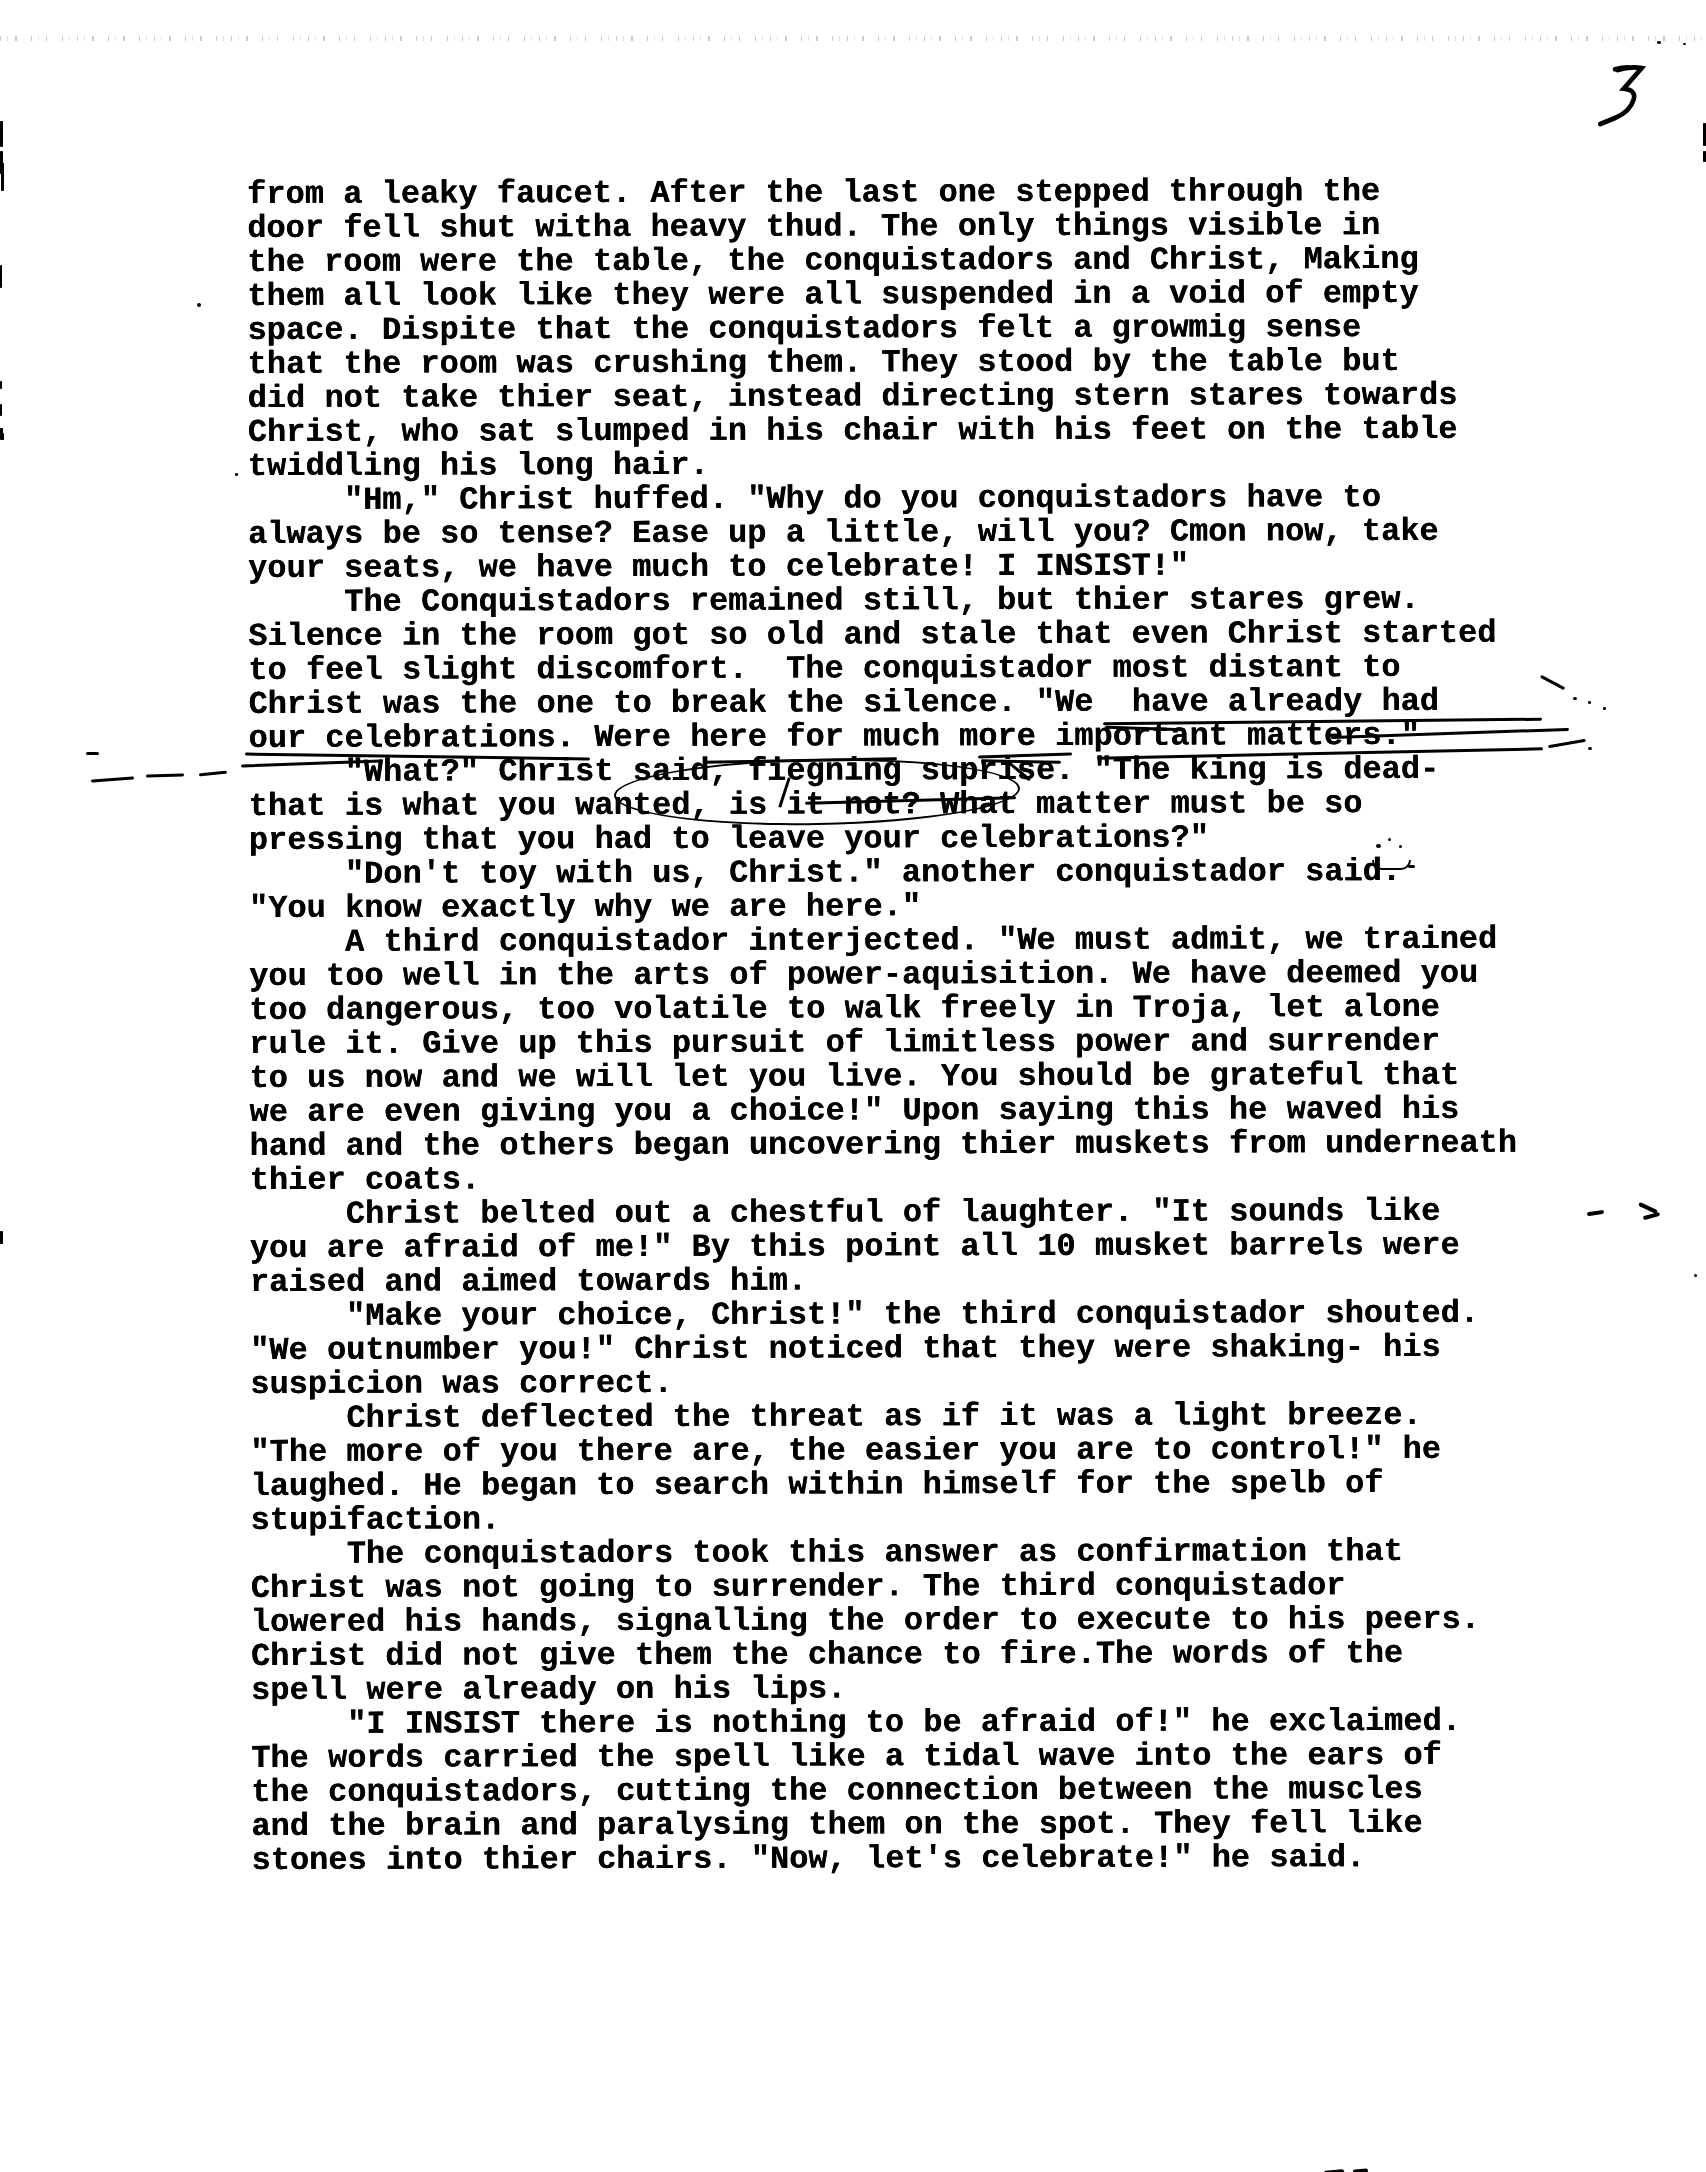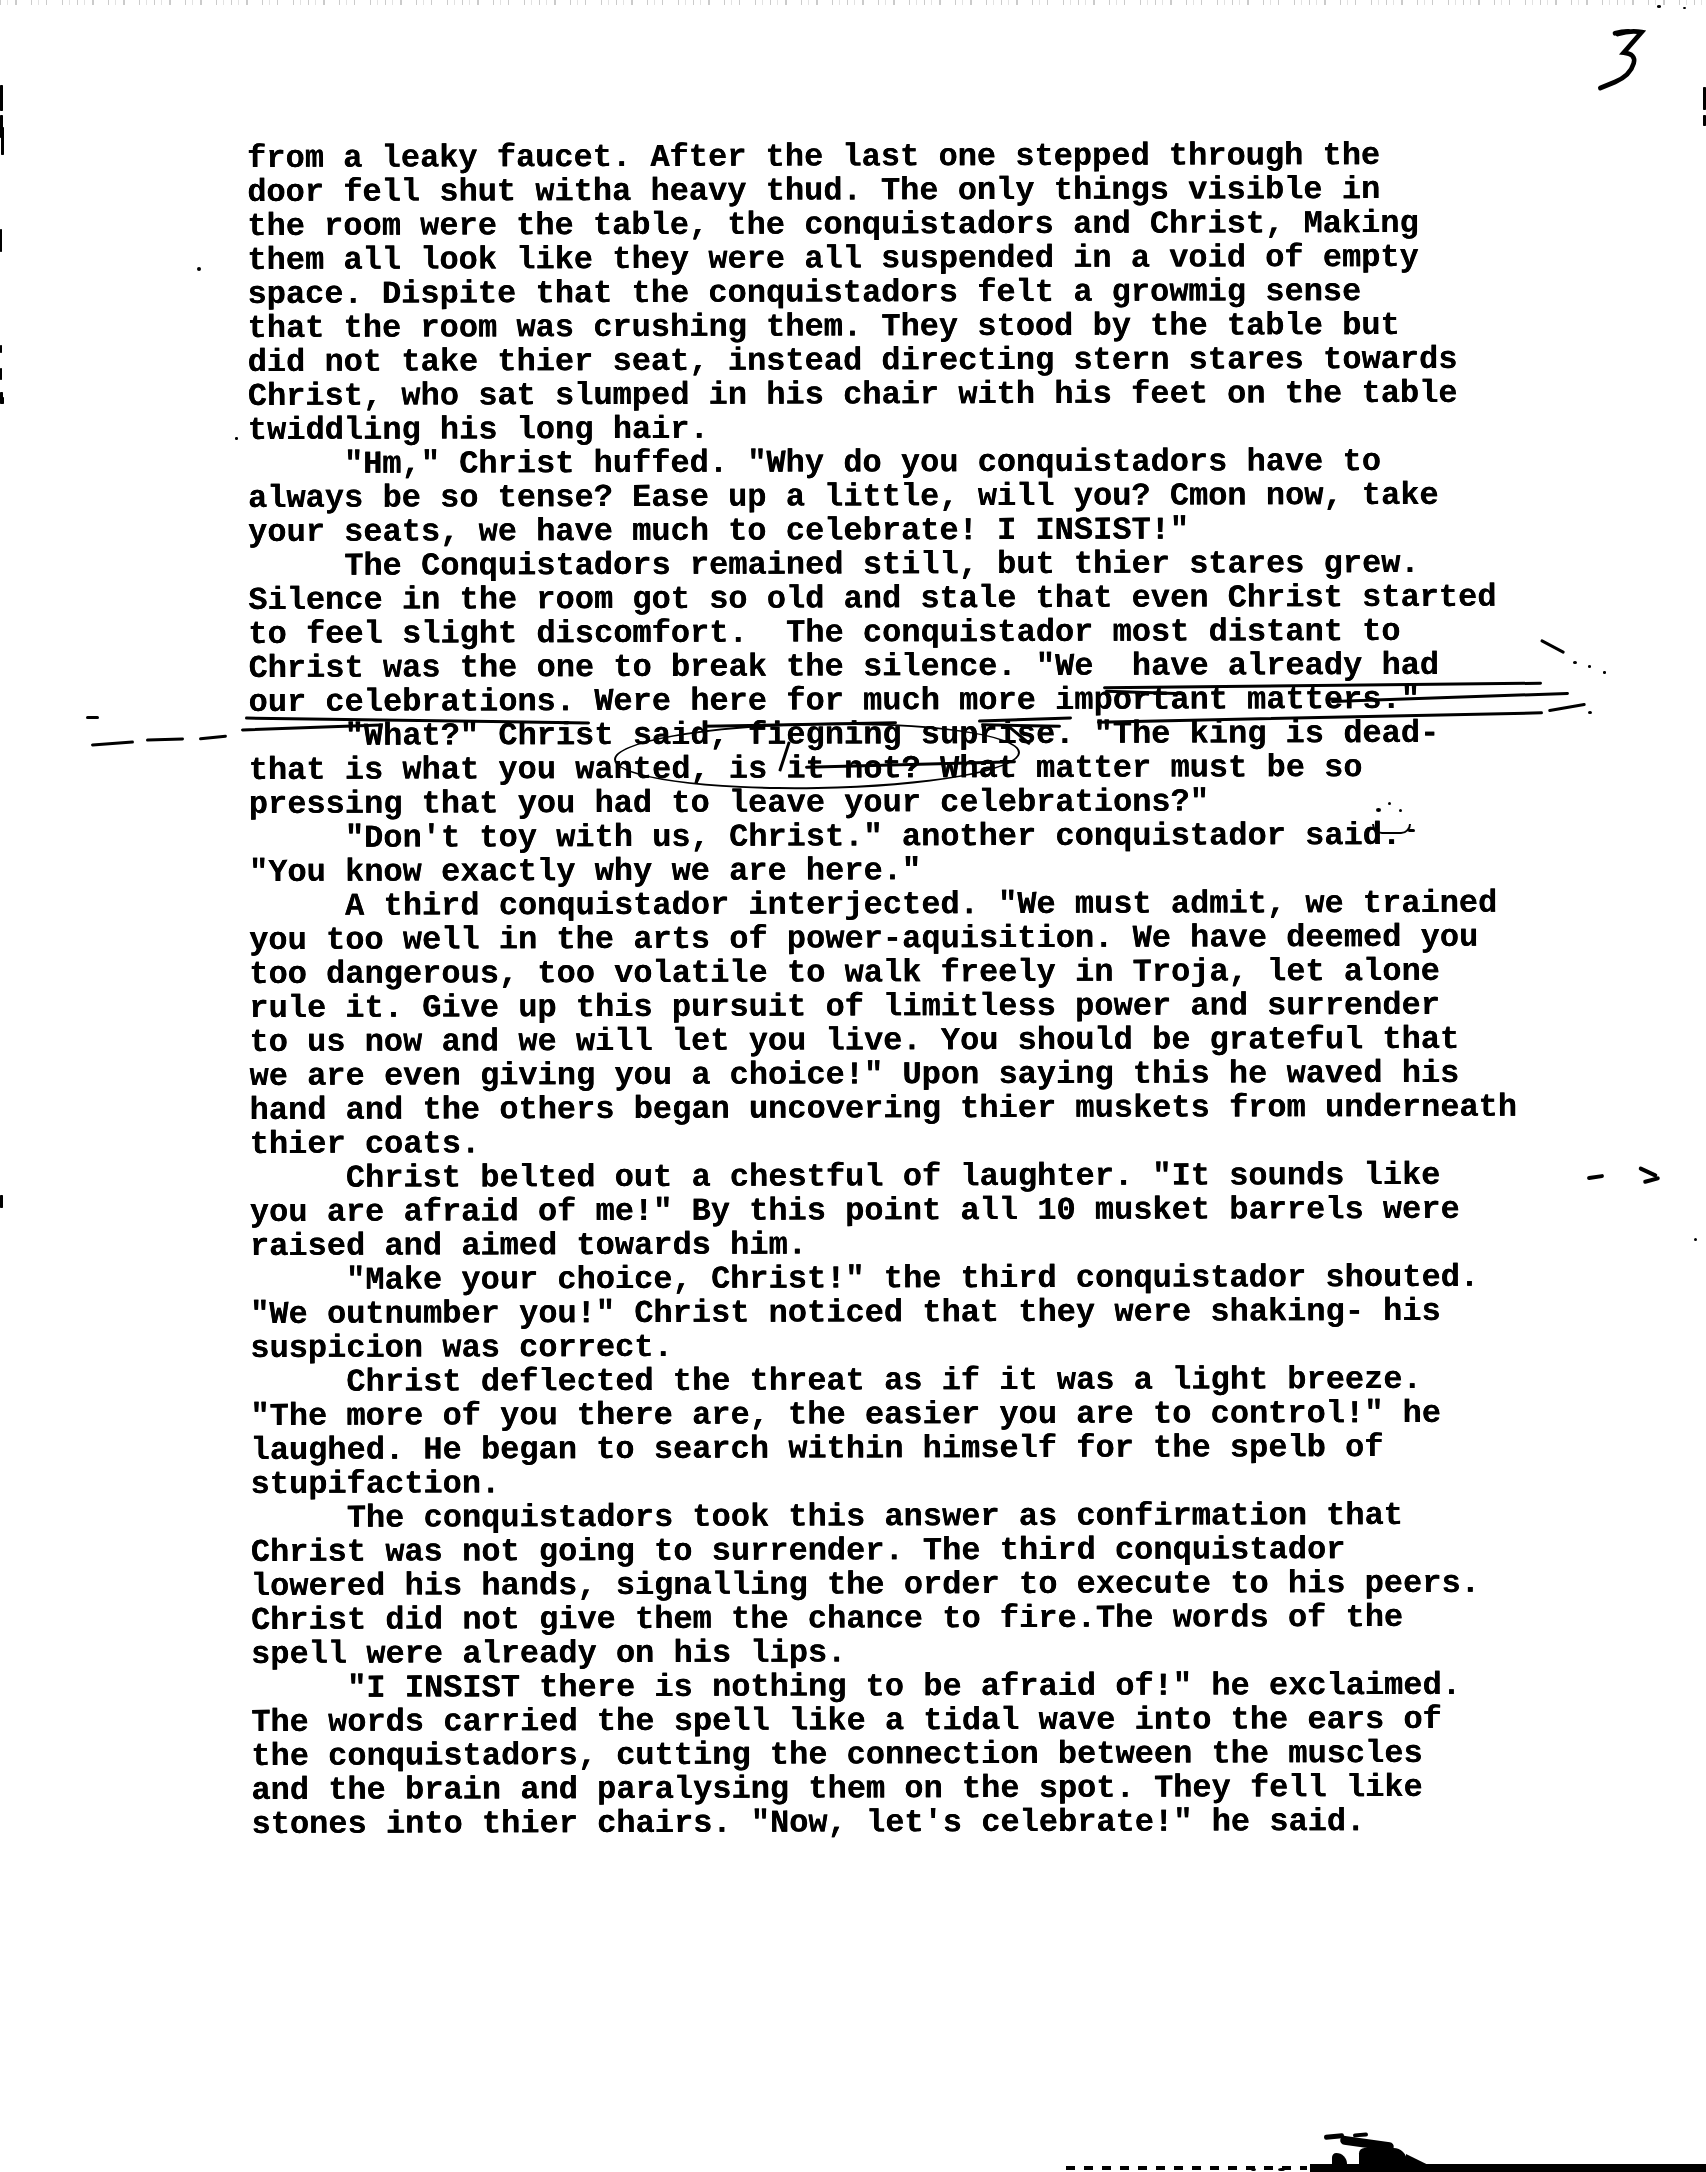--- a/index.html
+++ b/index.html
@@ -1,20 +1,20 @@
 <!DOCTYPE html>
 <html style="font-size:10.7px"><head>
 <meta charset="utf-8">
 <style>
   html,body{margin:0;padding:0;}
   body{
     width:1706px;height:2172px;position:relative;overflow:hidden;
     background:#ffffff;font-family:"Liberation Mono","DejaVu Sans Mono",monospace;
   }
-  .page{position:absolute;inset:0;}
+  .page{position:absolute;inset:0;margin-top:36px;}
   .noise-top{
     position:absolute;top:0;left:0;width:1706px;height:4.7px;
     background:repeating-linear-gradient(90deg,rgba(0,0,0,.45) 0 1.3px,transparent 1.3px 7.4px,rgba(0,0,0,.25) 7.4px 8px,transparent 8px 15.4px);
     opacity:.45;
   }
   .doc{
     position:absolute;left:247px;top:142px;
     font-size:32px;line-height:34px;font-weight:700;color:#000;
     white-space:pre;letter-spacing:0;
     transform:rotate(-0.15deg);transform-origin:left top;

